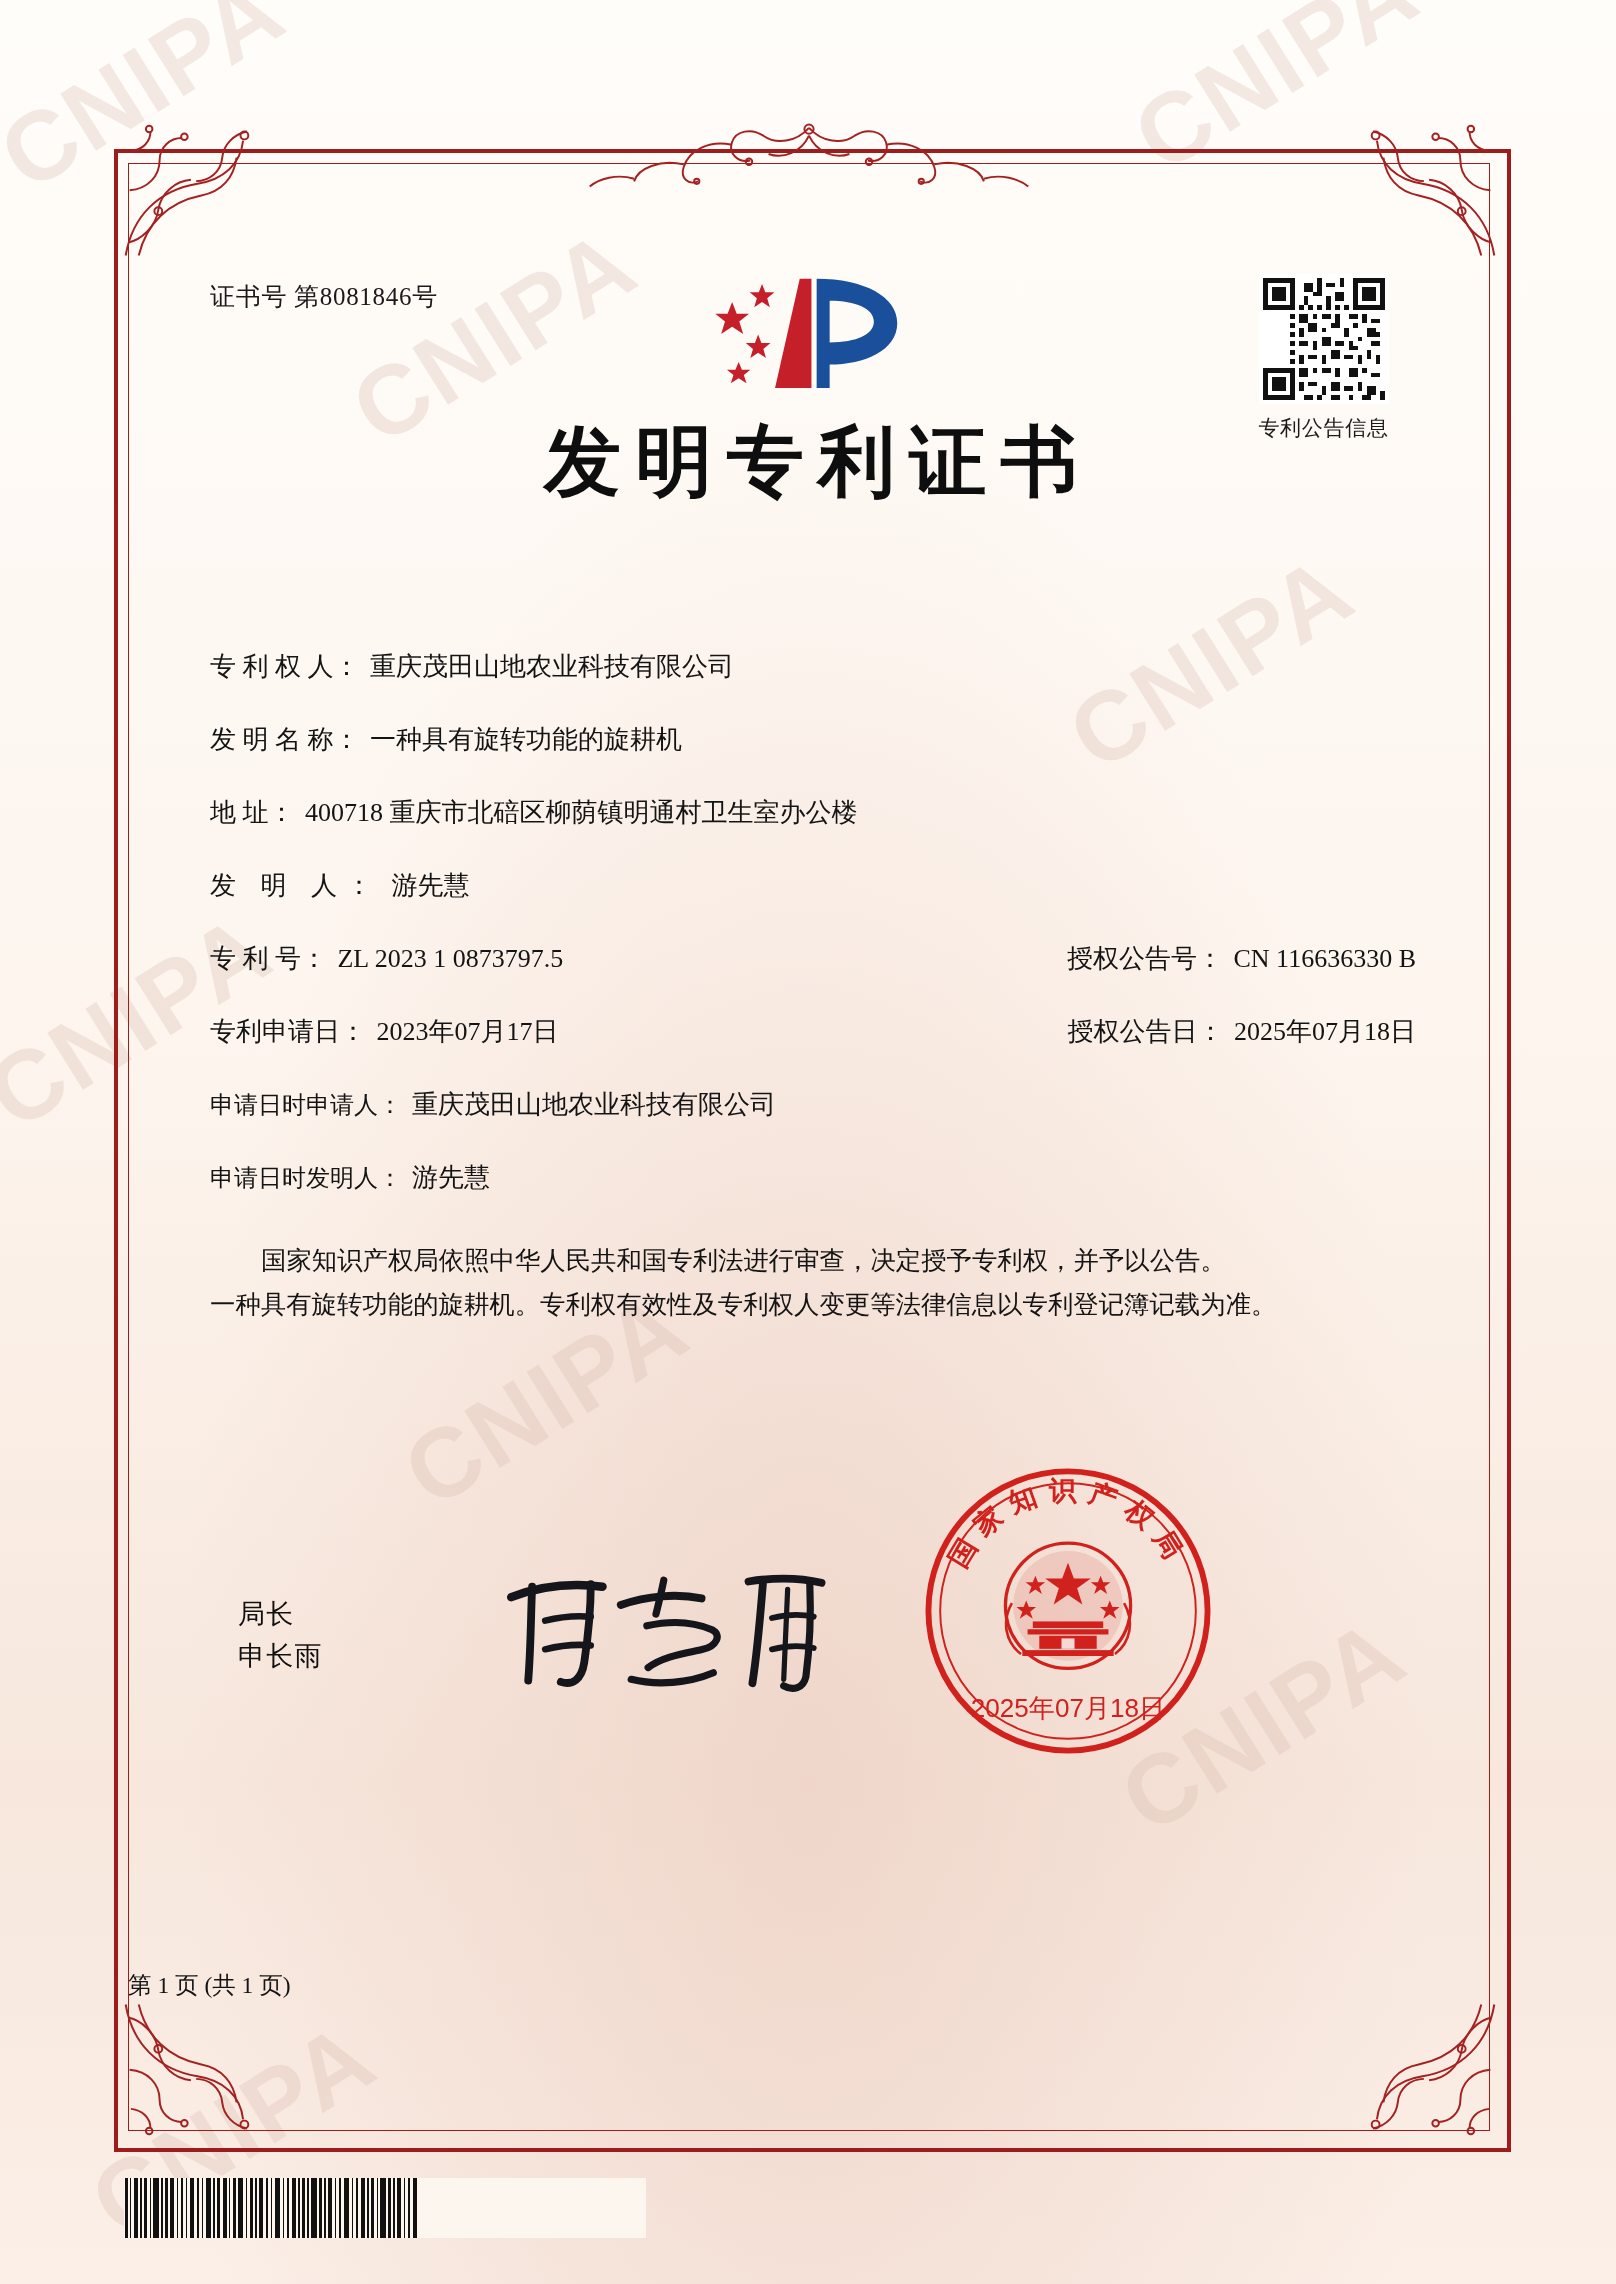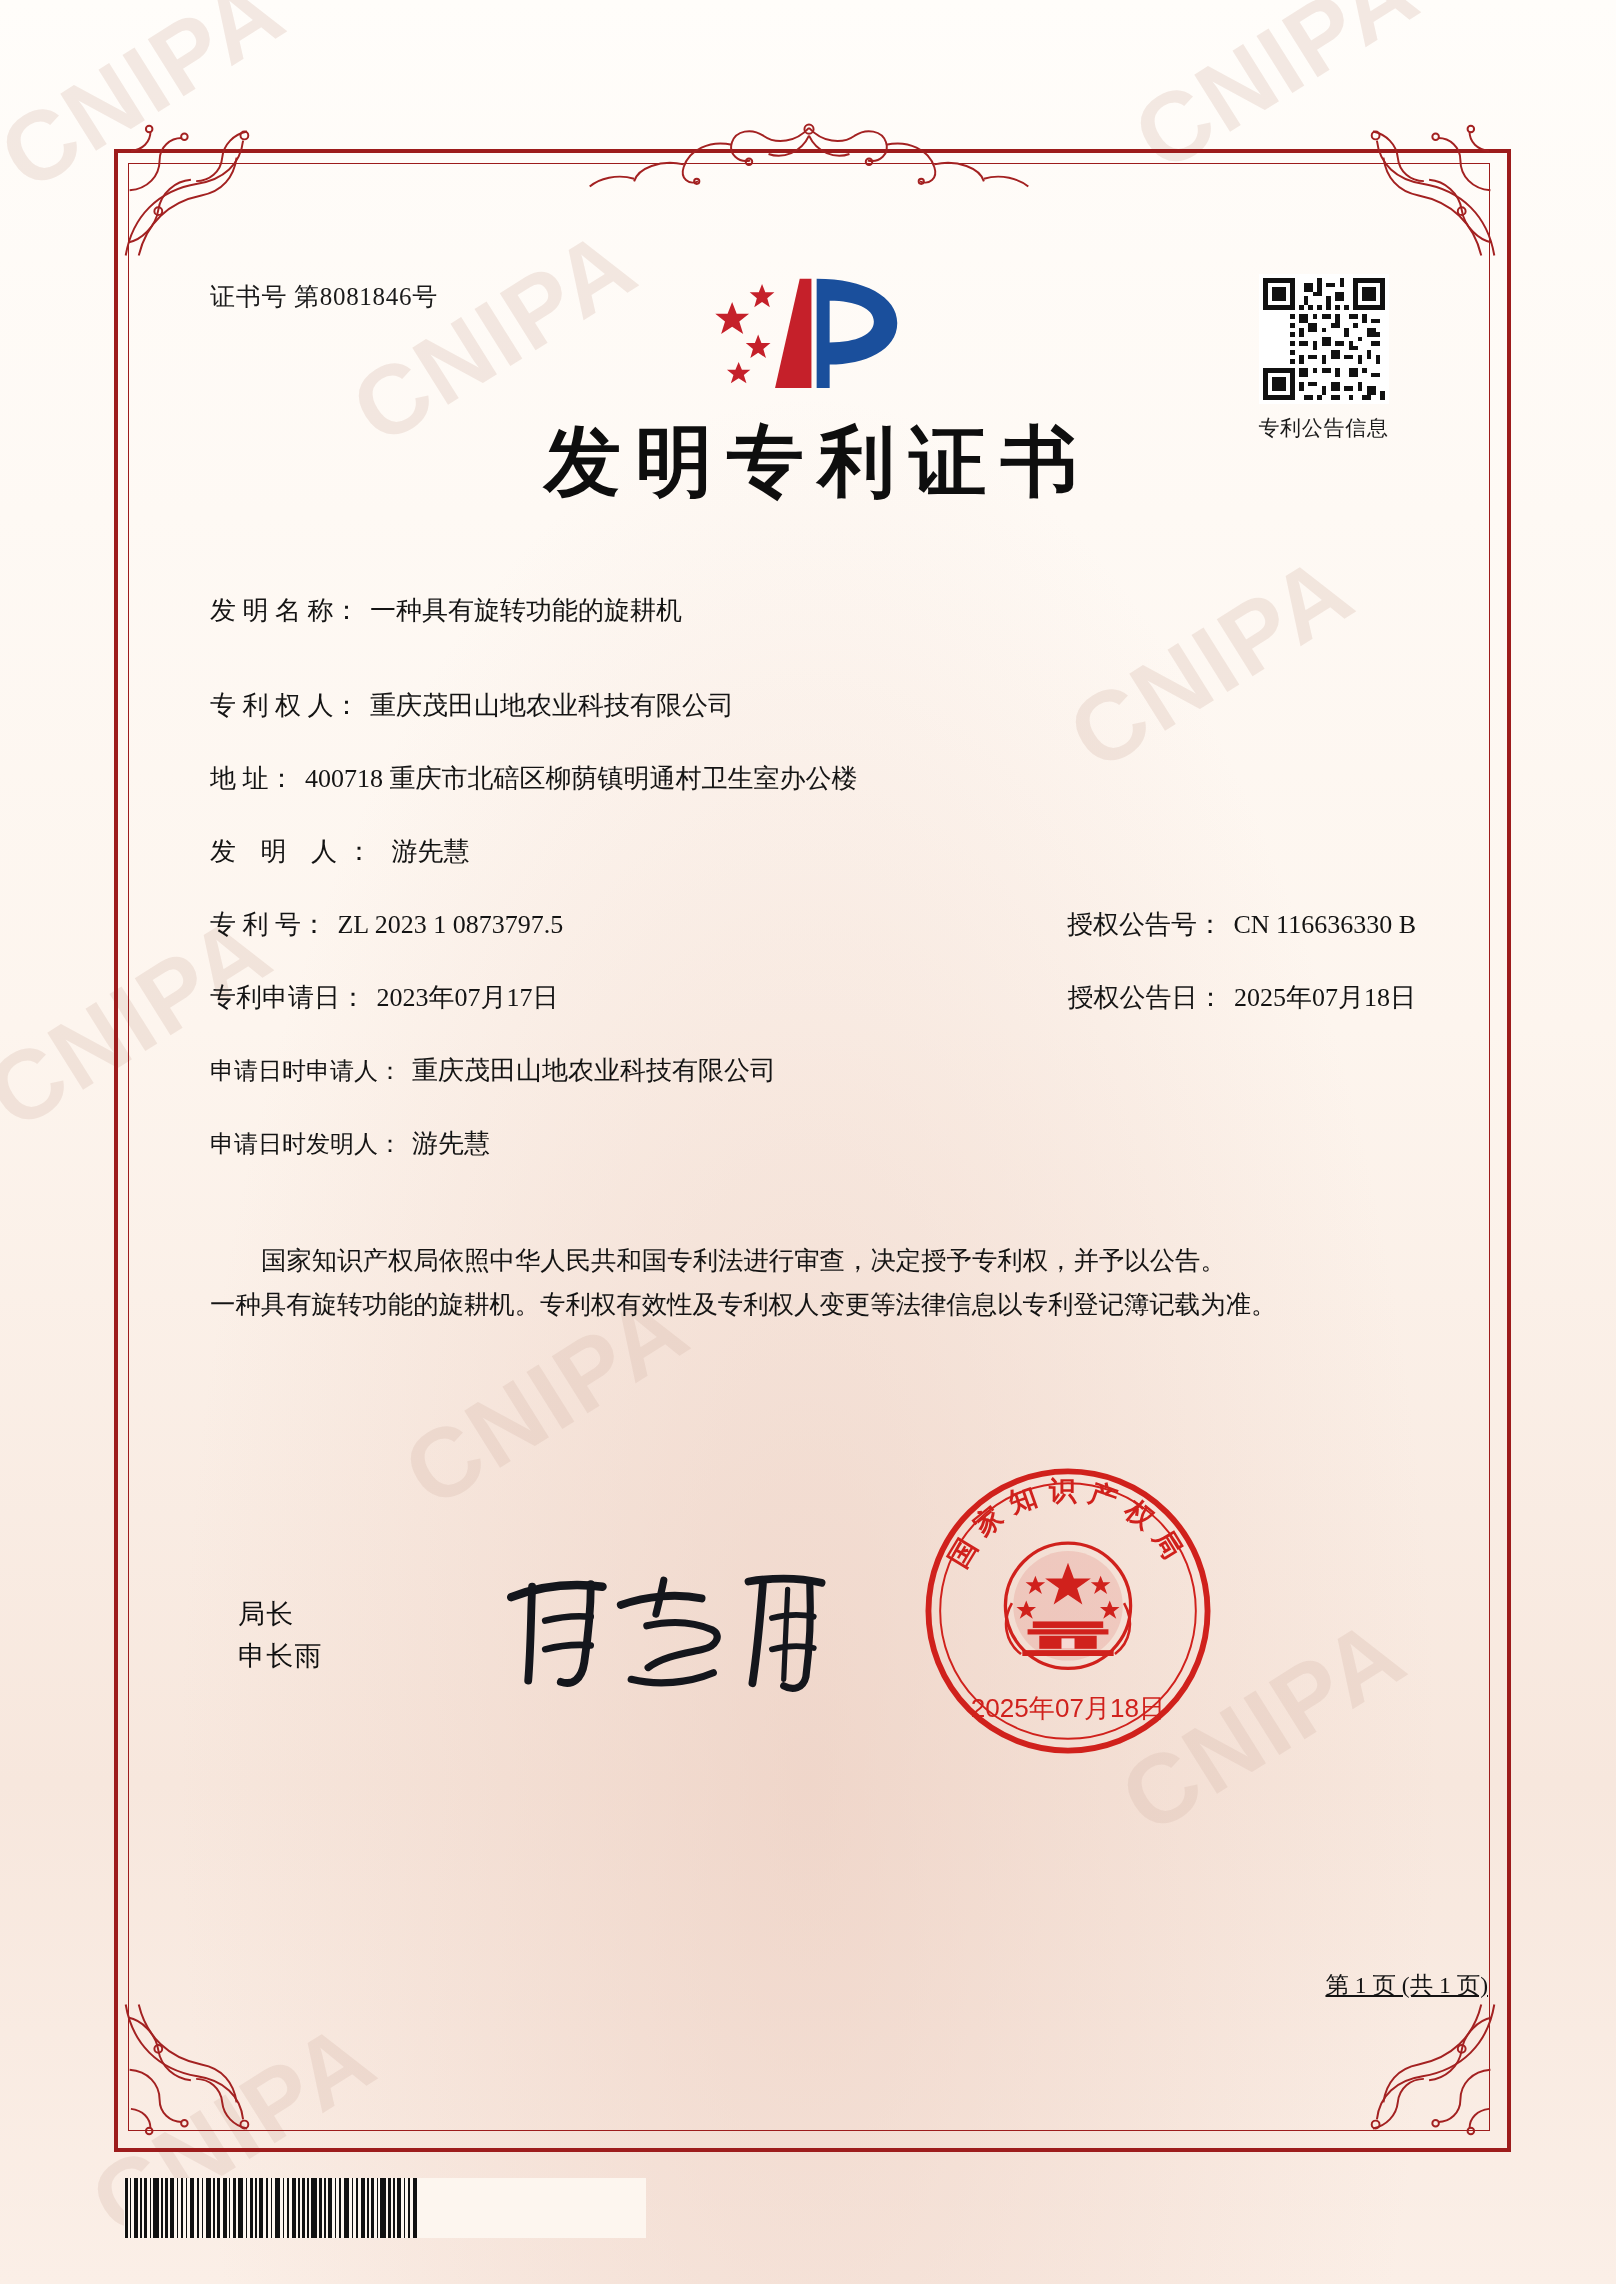--- a/index.html
+++ b/index.html
@@ -205,24 +205,23 @@
     top: 1298px;
     width: 300px;
     height: 300px;
   }
   .seal svg { width:100%; height:100%; display:block; }
 
   .pagefoot {
     position: absolute;
     left: 0; right: 0;
     top: 1806px;
-    text-align: right;
+    text-align: left;
     font-size: 23.5px;
     color: #141414;
-    text-decoration: underline;
   }
 
   .barcode {
     position: absolute;
     left: 124px;
     top: 2178px;
     width: 522px;
     height: 60px;
   }
   .barcode svg { width: 100%; height: 100%; display: block; }
@@ -457,28 +456,28 @@
           </g>
         </svg>
       </div>
       <div class="qr-caption">专利公告信息</div>
     </div>
 
     <div class="title">发明专利证书</div>
 
     <div class="fields">
 
+      <div class="row" style="margin-top:56px;">
+        <span class="lbl">专 利 权 人：</span>
+        <span class="val">重庆茂田山地农业科技有限公司</span>
+      </div>
+
       <div class="row">
         <span class="lbl">发 明 名 称：</span>
         <span class="val">一种具有旋转功能的旋耕机</span>
-      </div>
-
-      <div class="row" style="margin-top:56px;">
-        <span class="lbl">专 利 权 人：</span>
-        <span class="val">重庆茂田山地农业科技有限公司</span>
       </div>
 
       <div class="row">
         <span class="lbl">地          址：</span>
         <span class="val">400718 重庆市北碚区柳荫镇明通村卫生室办公楼</span>
       </div>
 
       <div class="row">
         <span class="lbl sp4">发 明 人：</span>
         <span class="val">游先慧</span>

